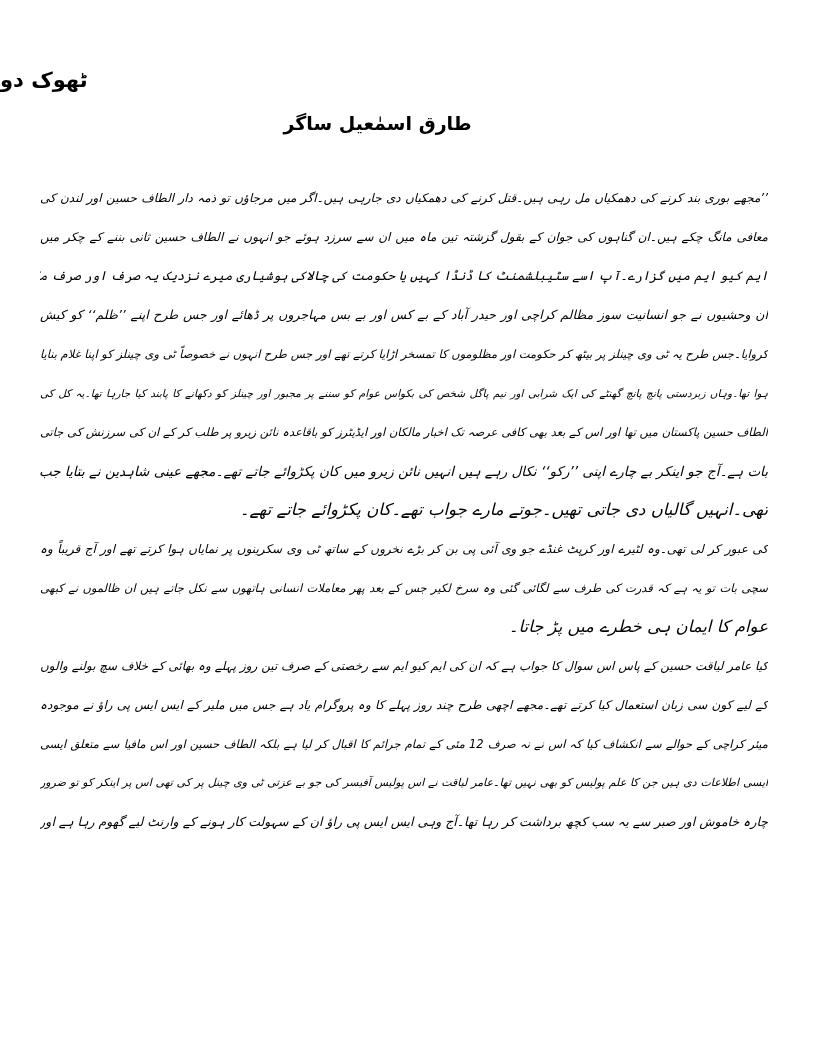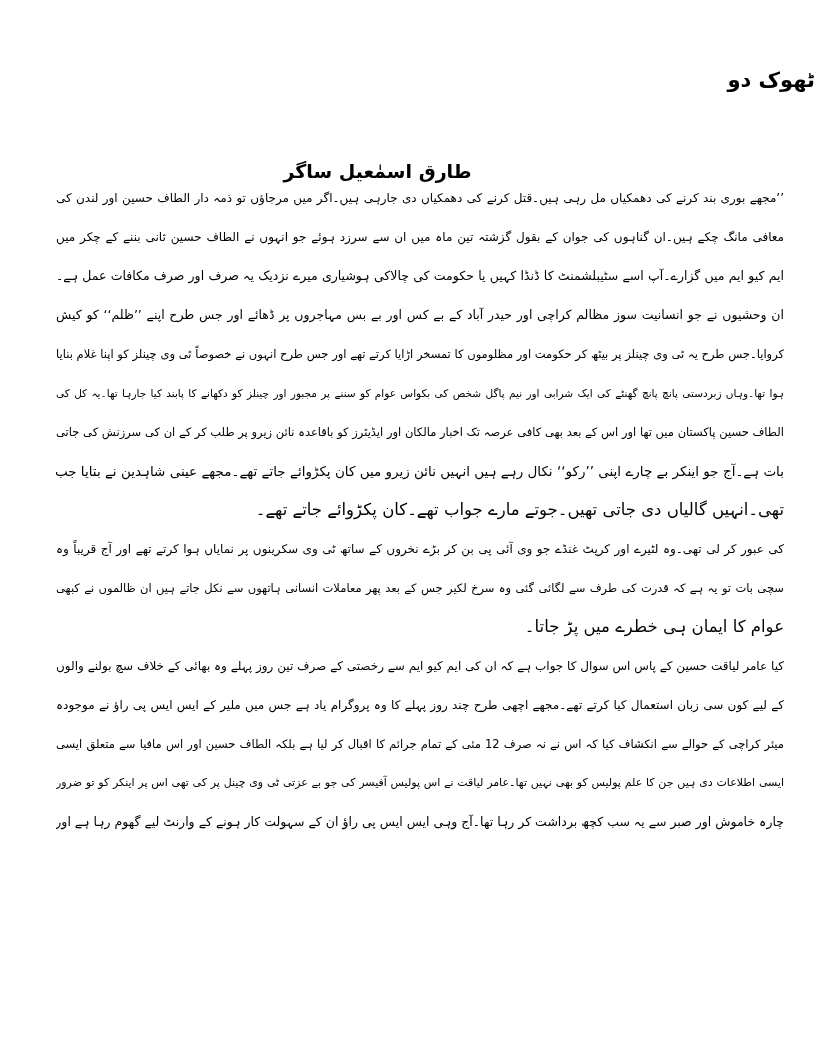--- a/index.html
+++ b/index.html
@@ -1,23 +1,23 @@
 <!DOCTYPE html>
 <html><head>
 <meta charset="utf-8">
 <style>
   html, body { margin: 0; padding: 0; background: #ffffff; }
   body { width: 815px; height: 1055px; position: relative; overflow: hidden;
          font-family: "DejaVu Sans", sans-serif; color: #000; }
   .page { position: absolute; left: 0; top: 0; width: 815px; height: 1055px; background: #fff; }
-  .title { position: absolute; left: 0; width: 815px; text-align: right; direction: rtl;
+  .title { position: absolute; left: 0; width: 815px; text-align: left; direction: rtl;
            font-weight: bold; font-size: 21px; top: 68px; }
   .author { position: absolute; left: 0; width: 755px; text-align: center; direction: rtl;
-            font-weight: bold; font-size: 19px; top: 112px; margin-top: 48px; }
-  .body { position: absolute; left: 56px; width: 728px; top: 180px; direction: rtl; }
+            font-weight: bold; font-size: 19px; top: 112px; }
+  .body { position: absolute; left: 40px; width: 728px; top: 180px; direction: rtl; font-style: italic; }
   .line { display: block; height: 39px; line-height: 36px; font-size: 16.5px;
           text-align: justify; text-align-last: justify; white-space: nowrap; overflow: hidden; }
   .line.last { text-align-last: right; }
 </style>
 </head>
 <body>
 
 <div class="page">
   <div class="title">ٹھوک دو</div>
   <div class="author">طارق اسمٰعیل ساگر</div>

